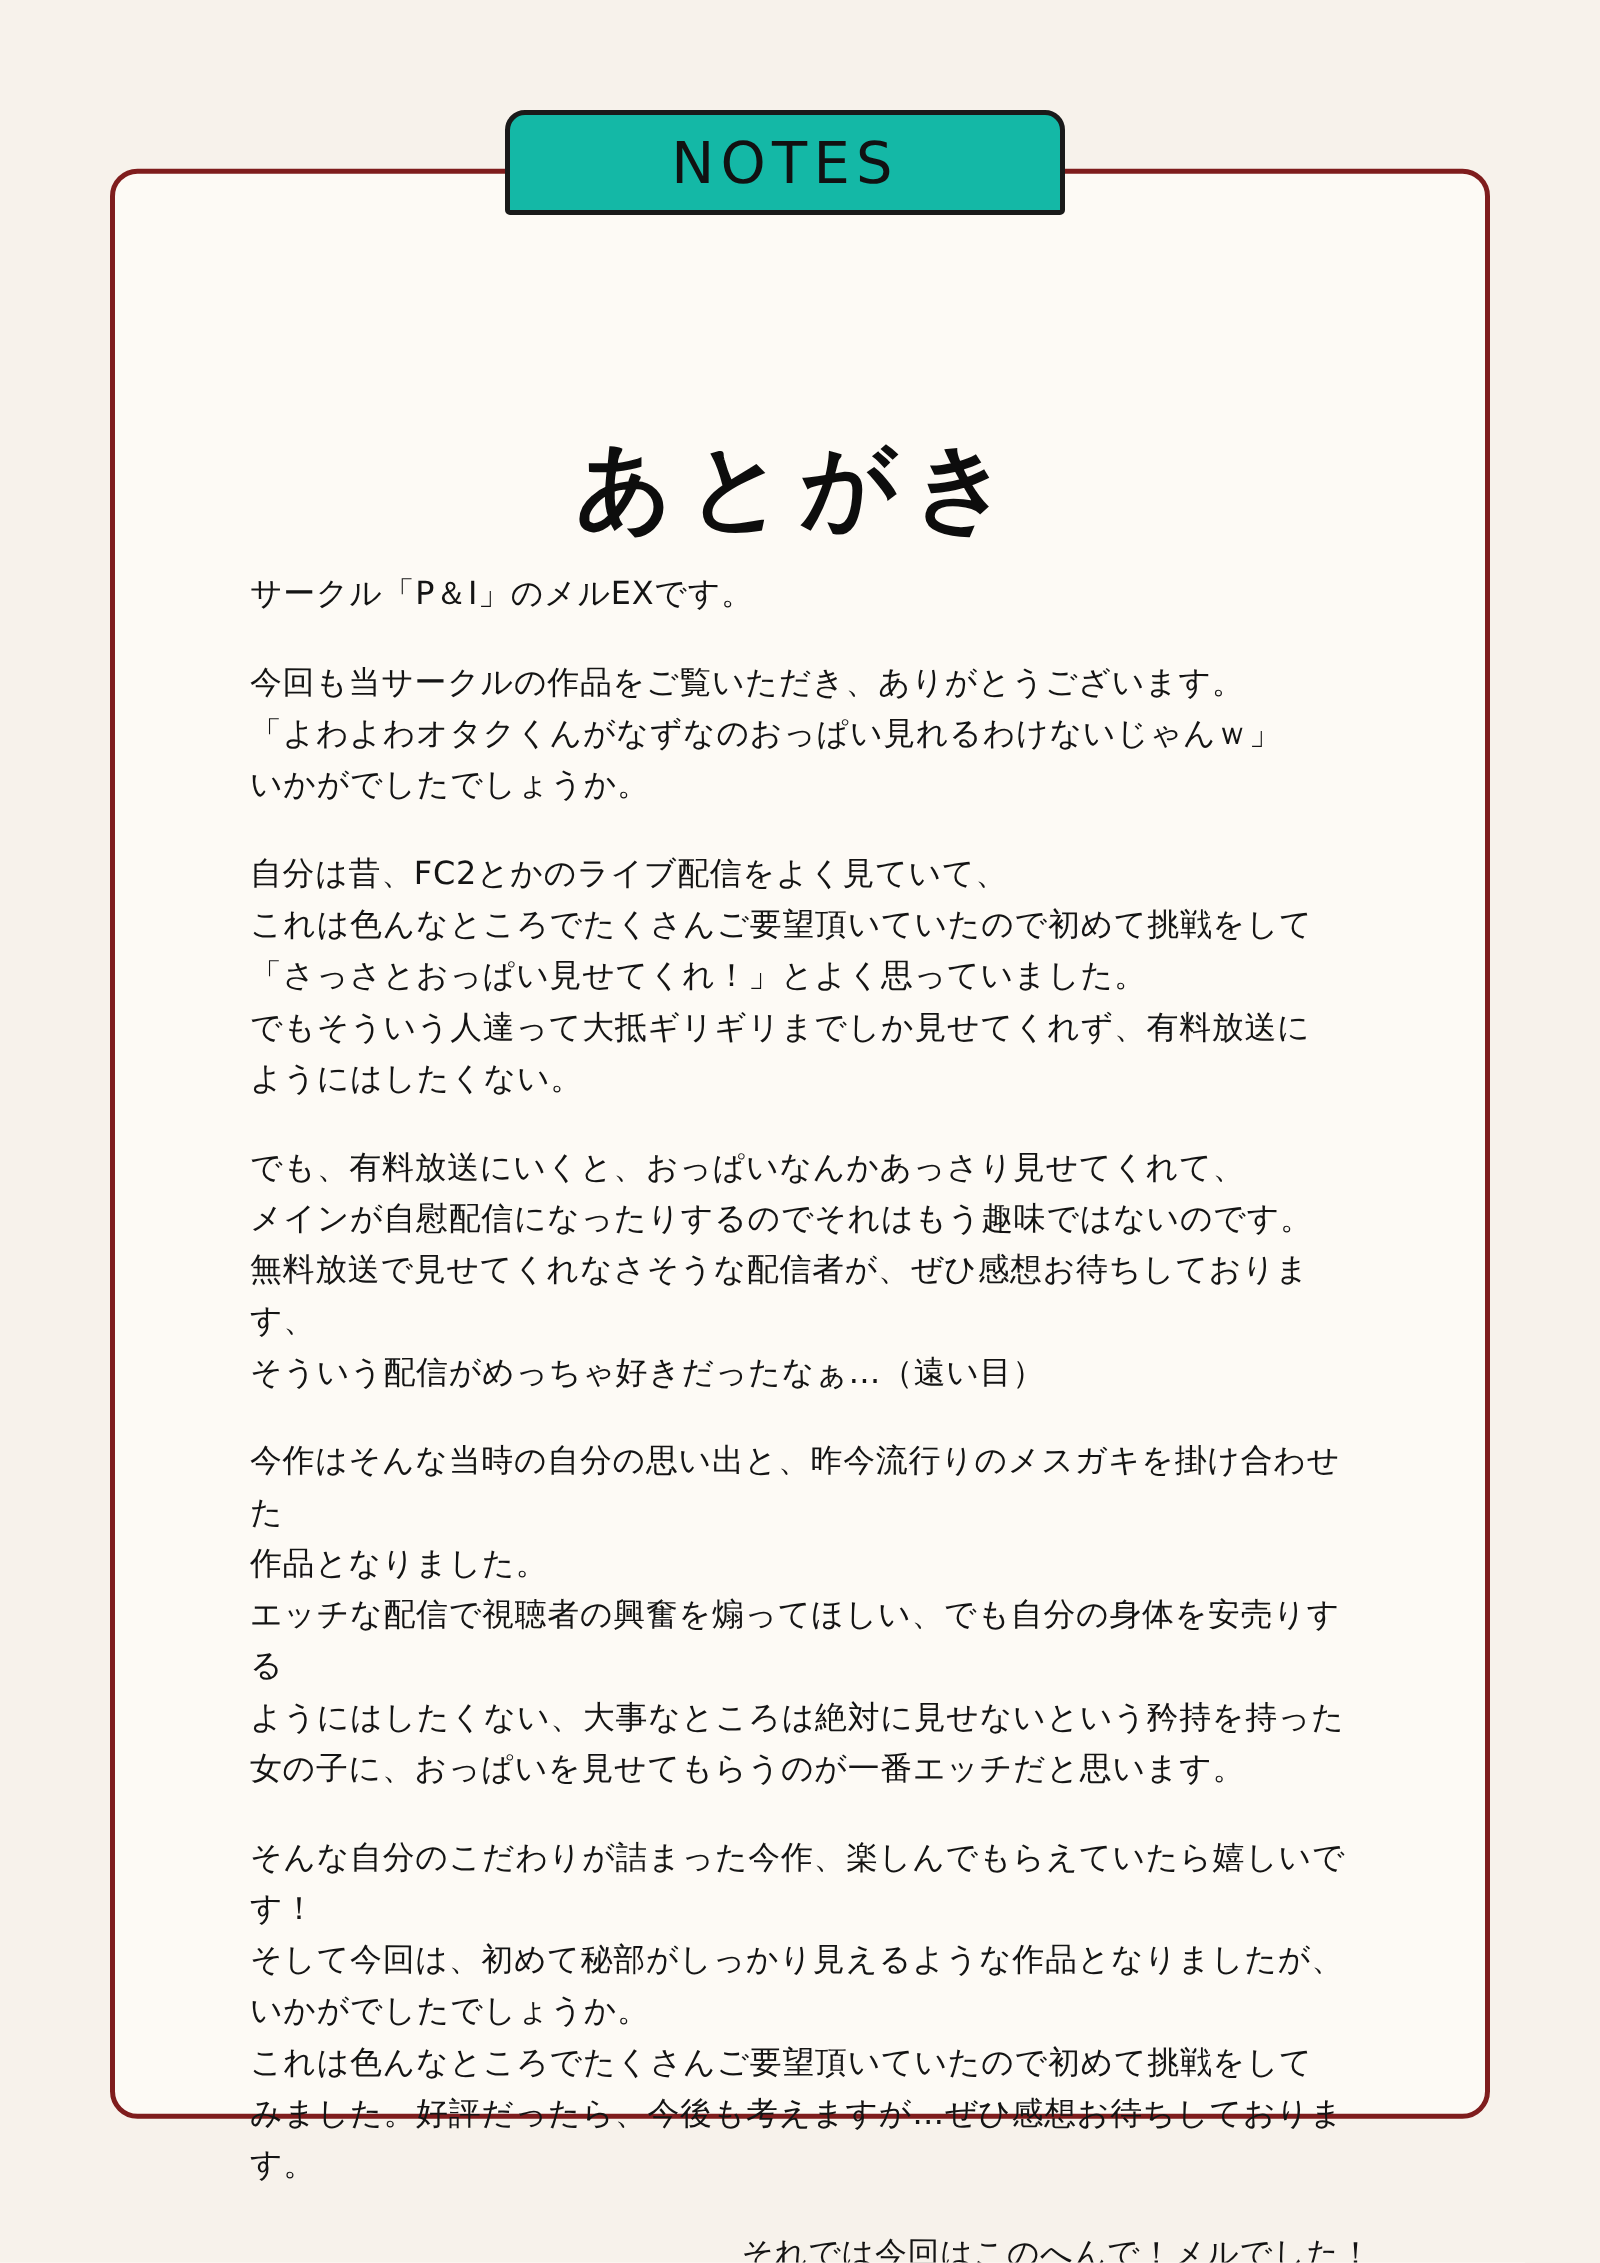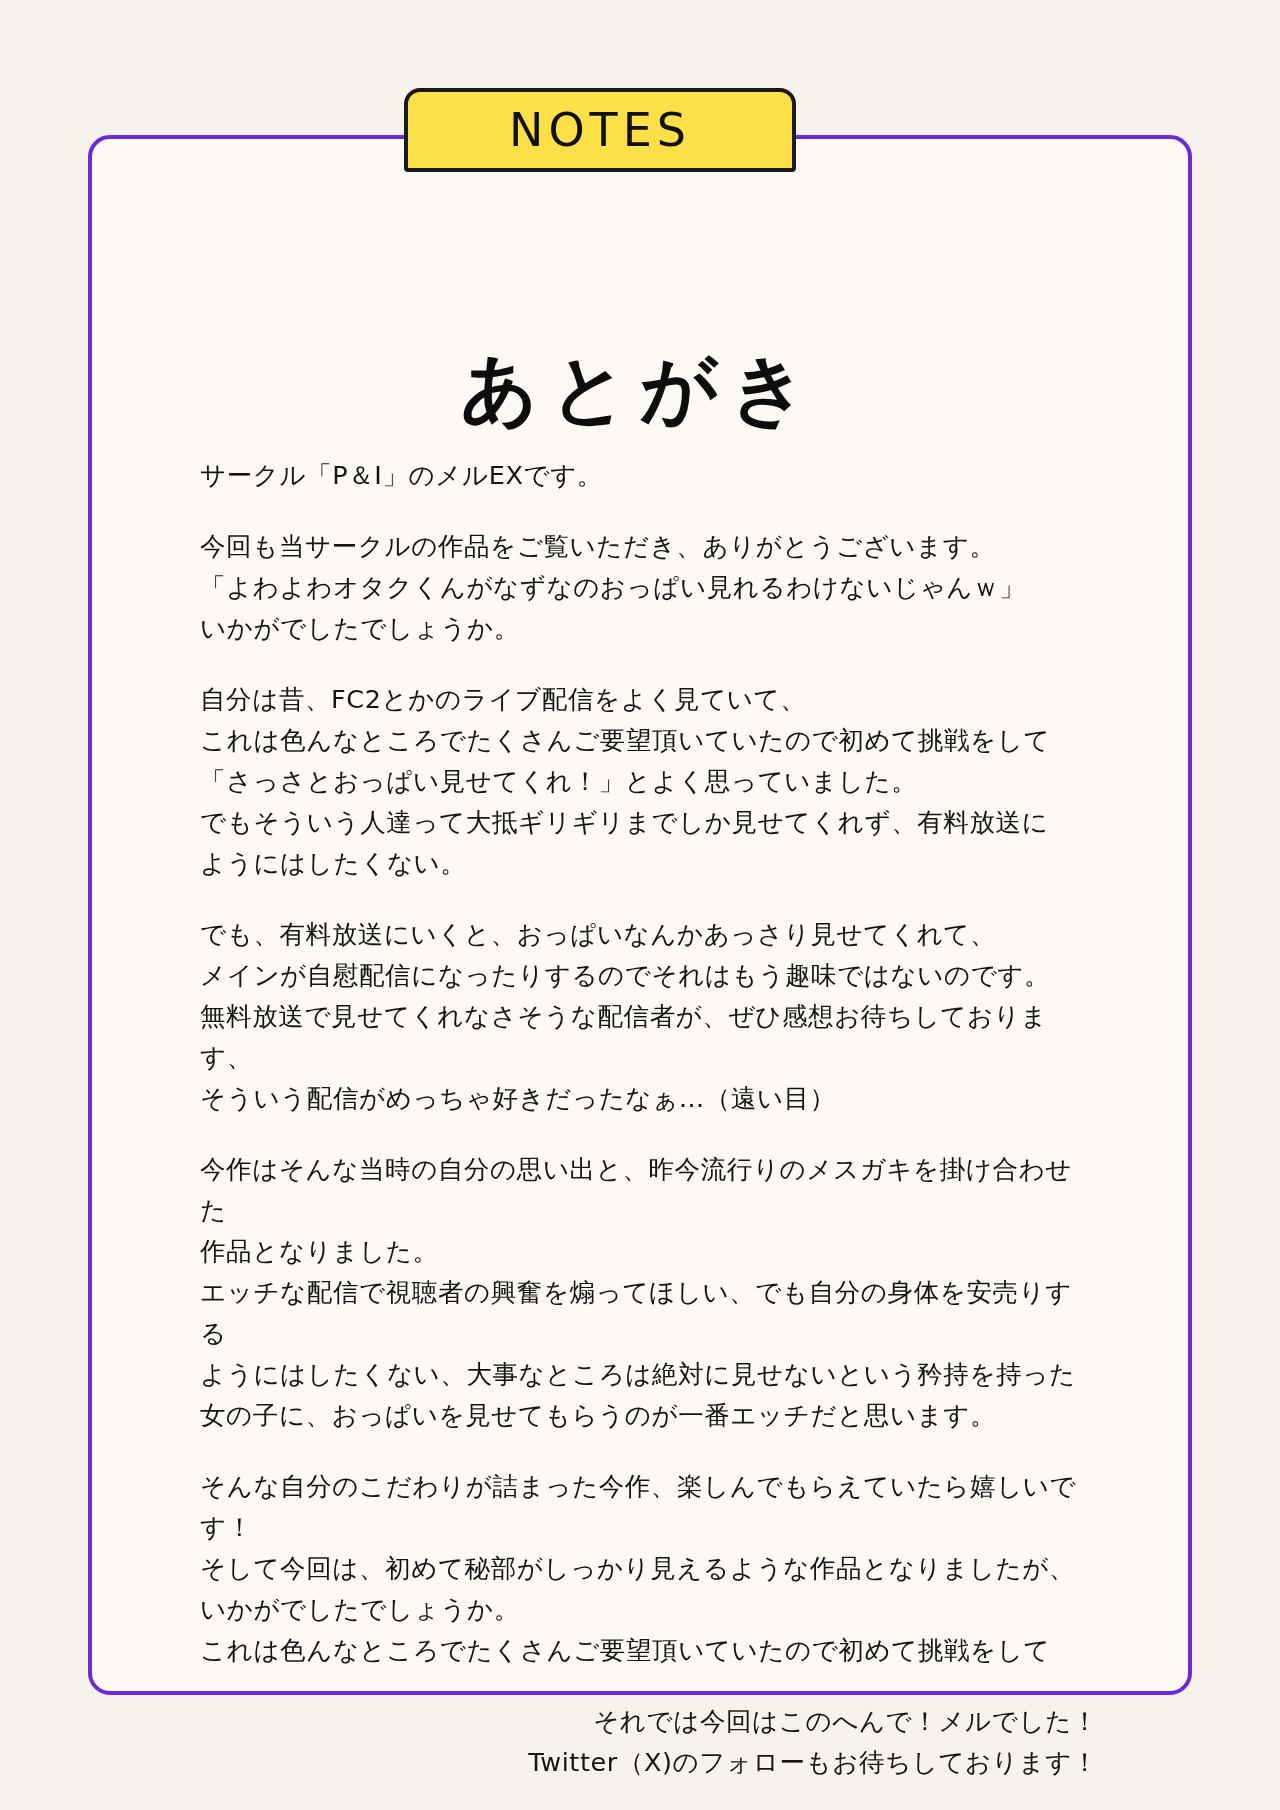--- a/index.html
+++ b/index.html
@@ -22,36 +22,36 @@
   }
 
   
   .notes-card {
     position: absolute;
     left: 88px;
     top: 135px;
     width: 1104px;
     height: 1560px;
     box-sizing: border-box;
-    border: 4px solid #6d28d9;
+    border: 4px solid #7f1d1d;
     border-radius: 22px;
     background: #fdfaf5;
   }
 
   
   .notes-tab {
     position: absolute;
     left: 404px;
     top: 88px;
-    width: 392px;
+    width: 448px;
     height: 84px;
     box-sizing: border-box;
     border: 4px solid #1a1a1a;
     border-radius: 16px 16px 4px 4px;
-    background: #fde047;
+    background: #14b8a6;
     display: flex;
     align-items: center;
     justify-content: center;
     z-index: 3;
   }
   .notes-tab-label {
     font-size: 46px;
     letter-spacing: 5px;
     color: #111;
     font-family: "DejaVu Sans", "Liberation Sans", sans-serif;
@@ -133,20 +133,21 @@
           <span class="line">作品となりました。</span>
           <span class="line">エッチな配信で視聴者の興奮を煽ってほしい、でも自分の身体を安売りする</span>
           <span class="line">ようにはしたくない、大事なところは絶対に見せないという矜持を持った</span>
           <span class="line">女の子に、おっぱいを見せてもらうのが一番エッチだと思います。</span>
         </p>
         <p class="para">
           <span class="line">そんな自分のこだわりが詰まった今作、楽しんでもらえていたら嬉しいです！</span>
           <span class="line">そして今回は、初めて秘部がしっかり見えるような作品となりましたが、</span>
           <span class="line">いかがでしたでしょうか。</span>
           <span class="line">これは色んなところでたくさんご要望頂いていたので初めて挑戦をして</span>
+          <span class="line">みました。好評だったら、今後も考えますが…ぜひ感想お待ちしております。</span>
         </p>
         <p class="para">
           <span class="line">それでは今回はこのへんで！メルでした！</span>
           <span class="line">Twitter（X)のフォローもお待ちしております！</span>
         </p>
       </div>
 
   </div>
 
   <div class="notes-tab">

